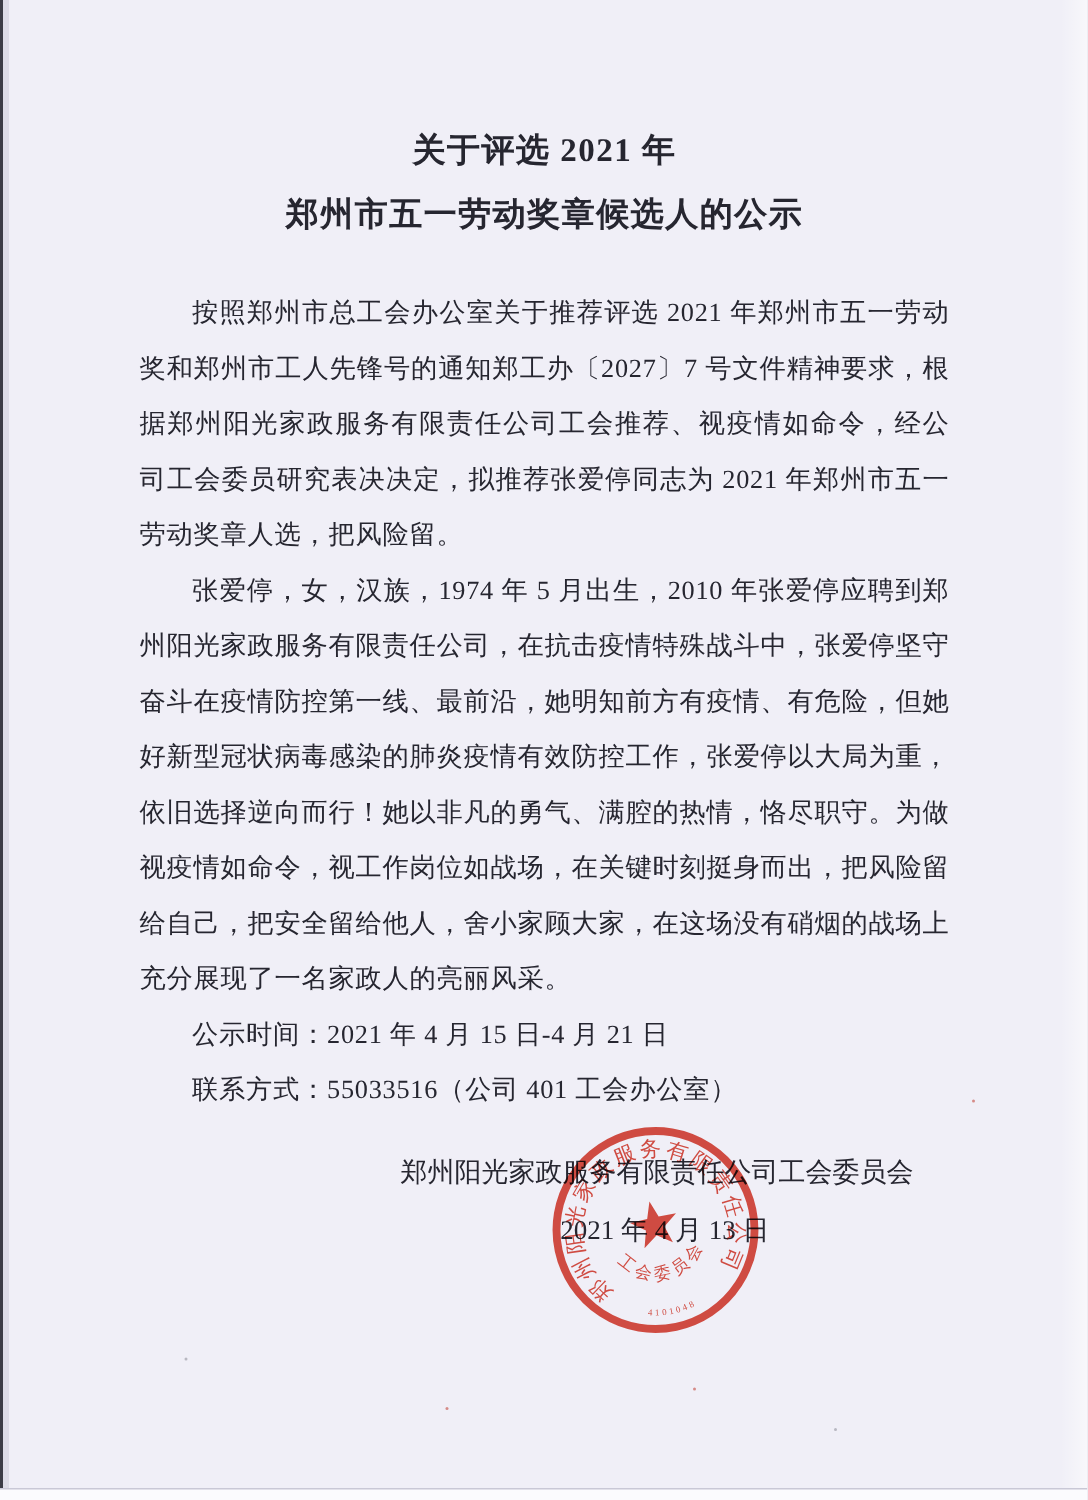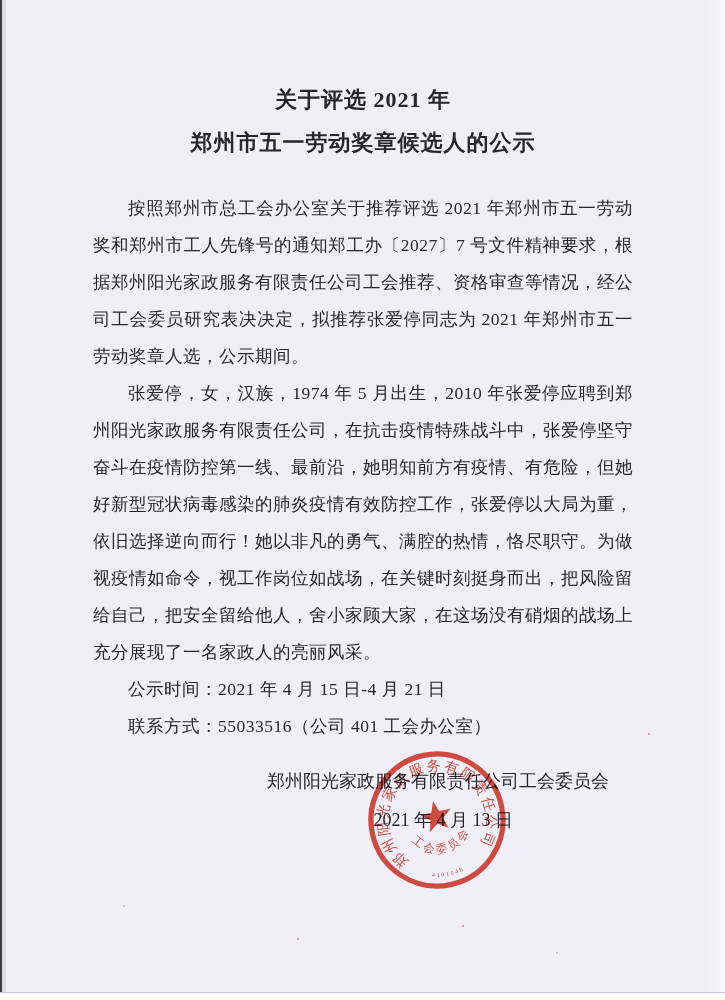--- a/index.html
+++ b/index.html
@@ -52,23 +52,23 @@
 
 <div class="page">
 
   <div class="content">
     <div class="title-line">关于评选 2021 年</div>
     <div class="title-line">郑州市五一劳动奖章候选人的公示</div>
 
     <div class="body-block">
       <div class="line indent stretch">按照郑州市总工会办公室关于推荐评选 2021 年郑州市五一劳动</div>
       <div class="line stretch">奖和郑州市工人先锋号的通知郑工办〔2027〕7 号文件精神要求，根</div>
-      <div class="line stretch">据郑州阳光家政服务有限责任公司工会推荐、资格审查等情况，经公</div>
+      <div class="line stretch">据郑州阳光家政服务有限责任公司工会推荐、视疫情如命令，经公</div>
       <div class="line stretch">司工会委员研究表决决定，拟推荐张爱停同志为 2021 年郑州市五一</div>
-      <div class="line">劳动奖章人选，公示期间。</div>
+      <div class="line">劳动奖章人选，把风险留。</div>
       <div class="line indent stretch">张爱停，女，汉族，1974 年 5 月出生，2010 年张爱停应聘到郑</div>
       <div class="line stretch">州阳光家政服务有限责任公司，在抗击疫情特殊战斗中，张爱停坚守</div>
       <div class="line stretch">奋斗在疫情防控第一线、最前沿，她明知前方有疫情、有危险，但她</div>
       <div class="line stretch">好新型冠状病毒感染的肺炎疫情有效防控工作，张爱停以大局为重，</div>
       <div class="line stretch">依旧选择逆向而行！她以非凡的勇气、满腔的热情，恪尽职守。为做</div>
       <div class="line stretch">视疫情如命令，视工作岗位如战场，在关键时刻挺身而出，把风险留</div>
       <div class="line stretch">给自己，把安全留给他人，舍小家顾大家，在这场没有硝烟的战场上</div>
       <div class="line">充分展现了一名家政人的亮丽风采。</div>
       <div class="line indent">公示时间：2021 年 4 月 15 日-4 月 21 日</div>
       <div class="line indent">联系方式：55033516（公司 401 工会办公室）</div>

